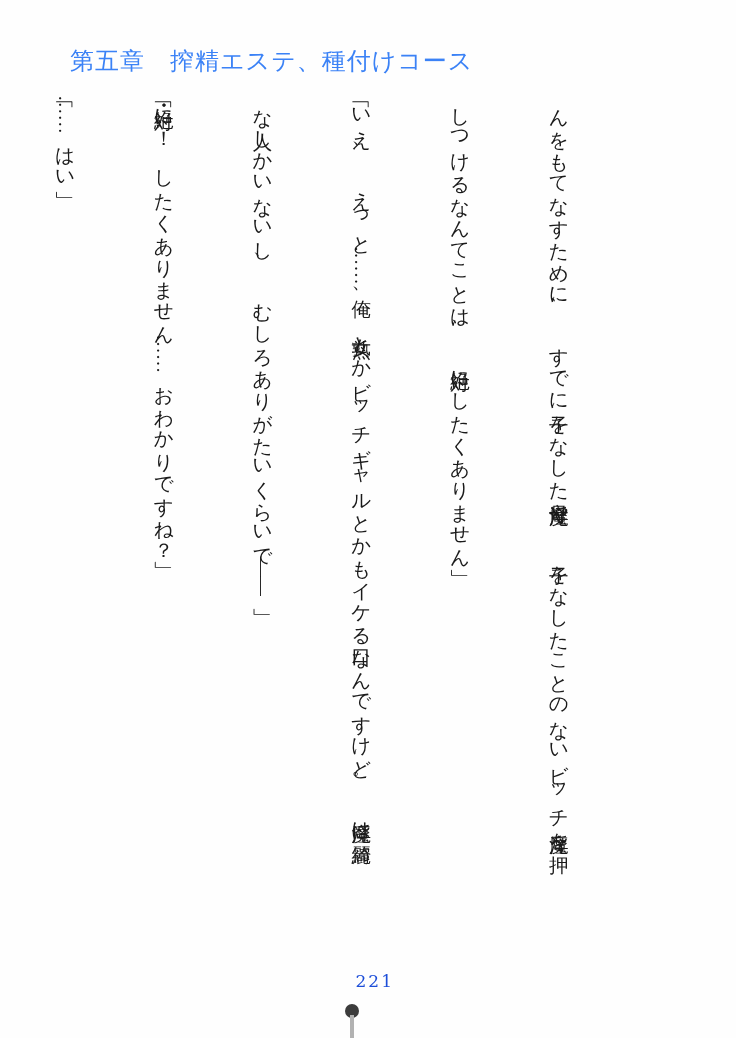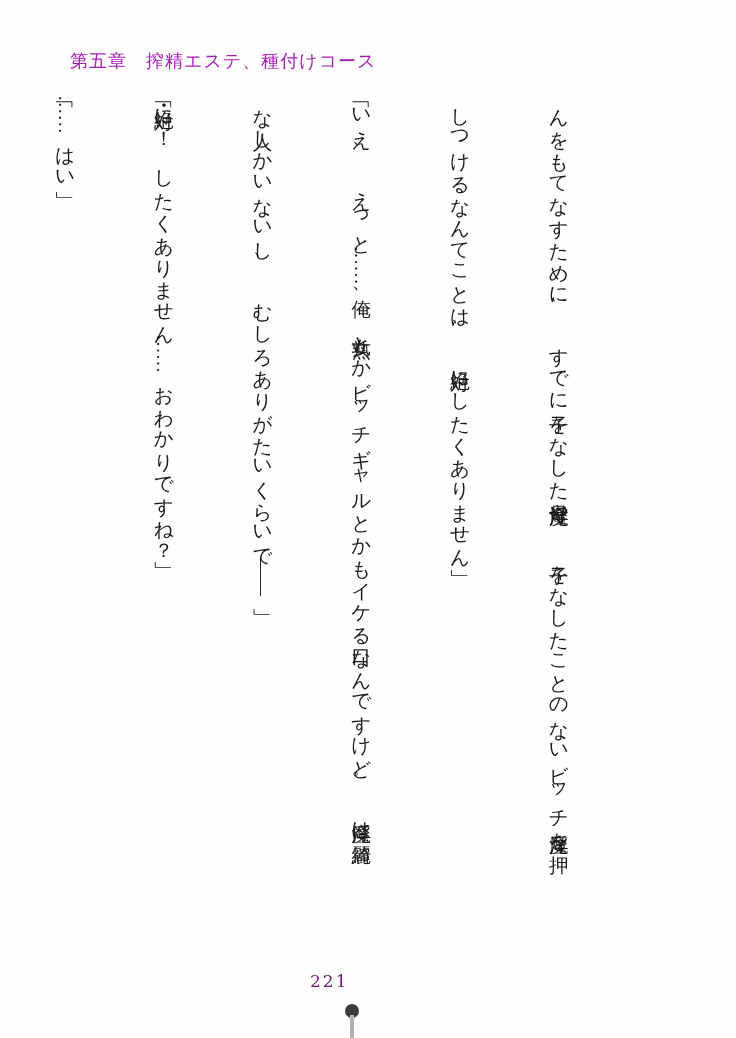--- a/index.html
+++ b/index.html
@@ -16,24 +16,24 @@
   }
   .page {
     position: absolute;
     inset: 0;
     background: #fefefe;
   }
   .chapter-header {
     position: absolute;
     left: 70px;
     top: 47px;
-    font-size: 18px;
+    font-size: 24px;
     line-height: 28px;
     letter-spacing: 1px;
-    color: #a21caf;
+    color: #3b82f6;
     white-space: pre;
   }
   .body-vertical {
     position: absolute;
     top: 95px;
     right: 96px;
     height: 852px;
     writing-mode: vertical-rl;
     text-orientation: mixed;
     font-size: 19.5px;
@@ -43,24 +43,24 @@
   }
   .body-vertical p {
     margin: 0;
     padding: 0;
   }
   .page-number {
     position: absolute;
     left: 310px;
     top: 971px;
     width: 84px;
-    text-align: left;
+    text-align: right;
     font-size: 17px;
     letter-spacing: 2px;
-    color: #701a75;
+    color: #1d4ed8;
     font-family: "DejaVu Serif", "Liberation Serif", serif;
   }
   .marker-dot {
     position: absolute;
     left: 345px;
     top: 1004px;
     width: 14px;
     height: 14px;
     border-radius: 50%;
     background: #3c3c3c;

